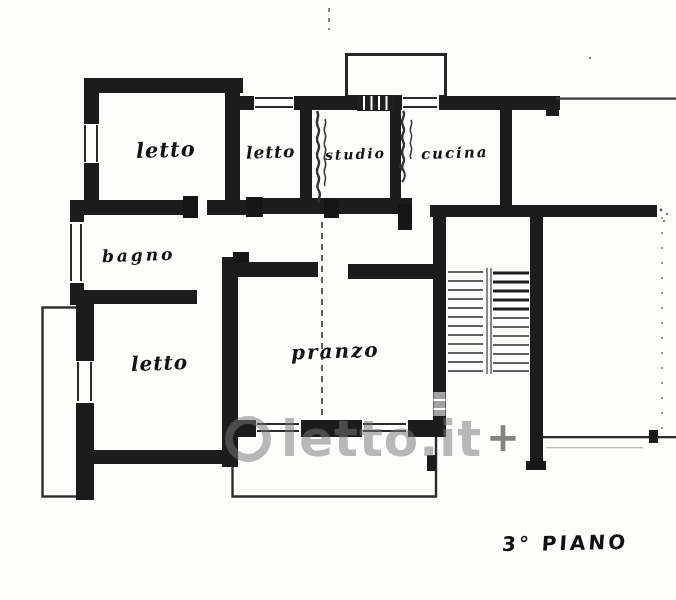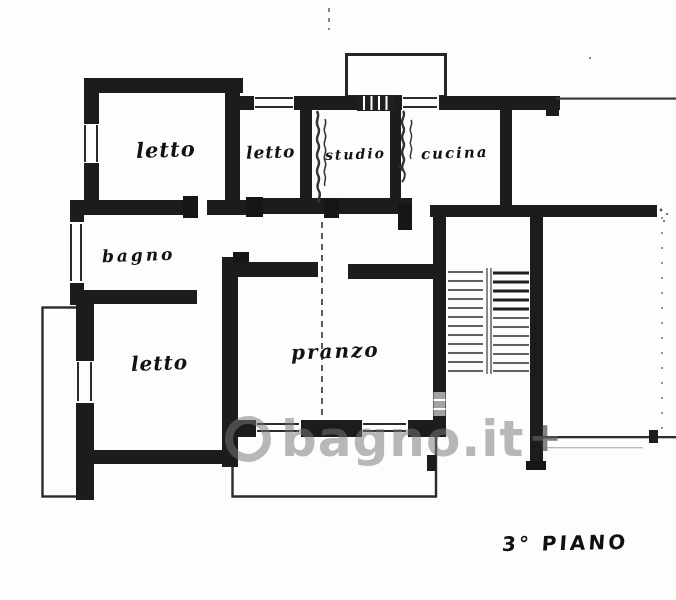--- a/index.html
+++ b/index.html
@@ -165,17 +165,17 @@
   <span class="room-label lbl-studio">studio</span>
   <span class="room-label lbl-cucina">cucina</span>
   <span class="room-label lbl-bagno">bagno</span>
   <span class="room-label lbl-letto-sw">letto</span>
   <span class="room-label lbl-pranzo">pranzo</span>
 
   <span class="floor-label">3° PIANO</span>
 
   <div class="watermark">
     <span class="wm-ring"></span>
-    <span class="wm-text">bagno.it</span>
+    <span class="wm-text">letto.it</span>
     <span class="wm-plus">+</span>
   </div>
 
 </div>
 
 </body></html>

